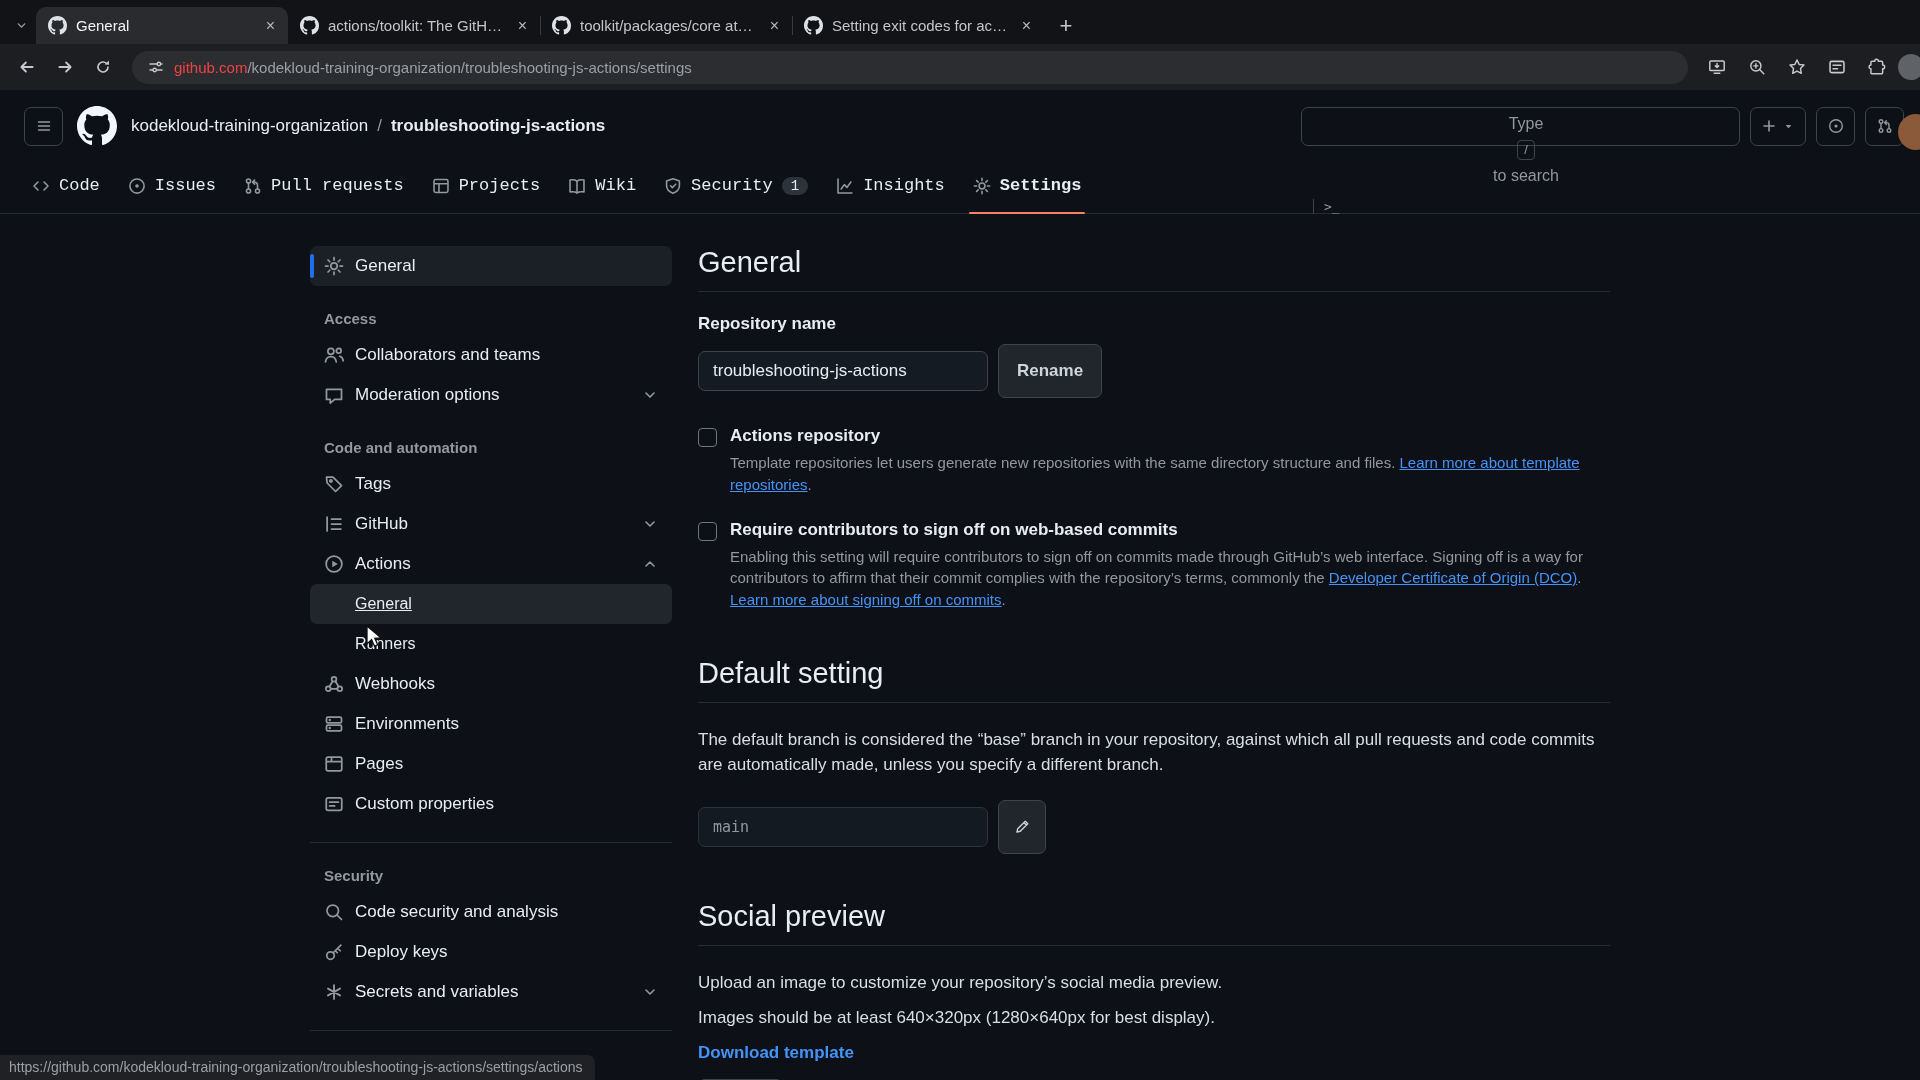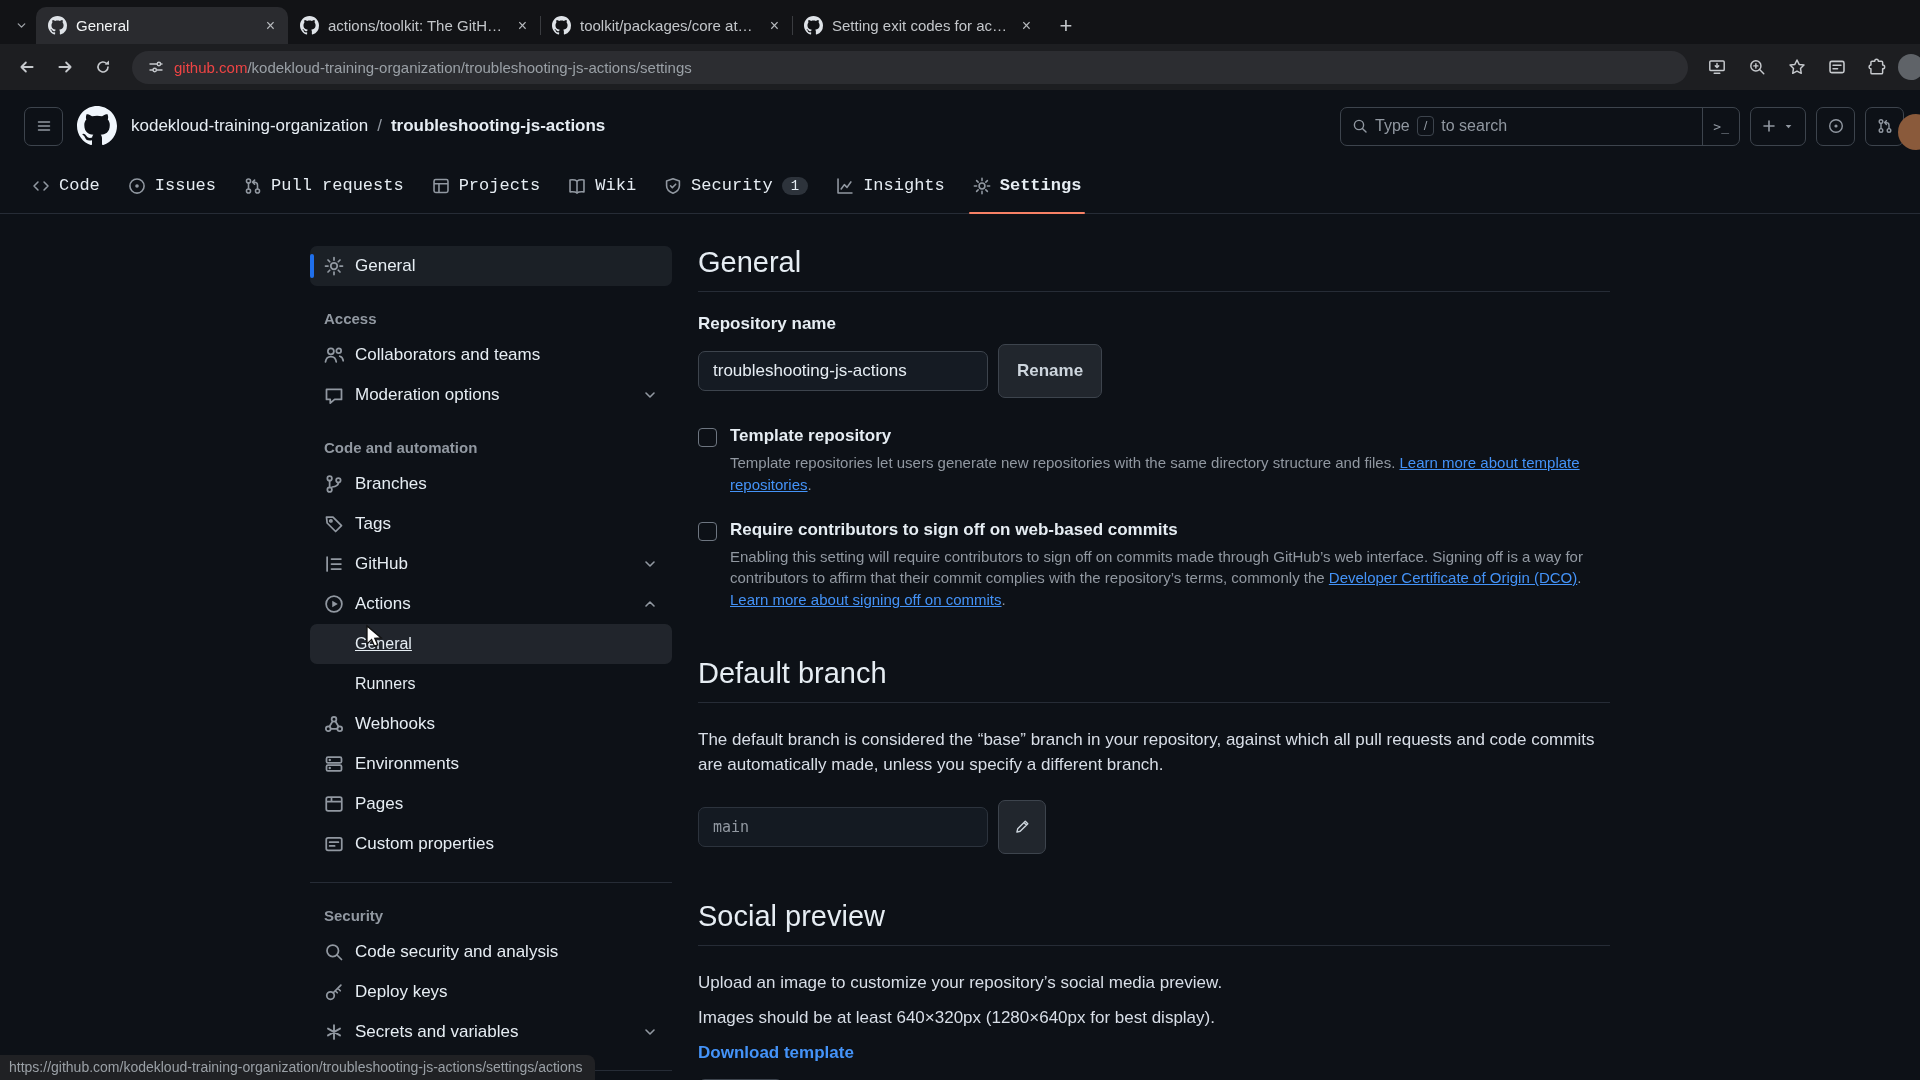--- a/index.html
+++ b/index.html
@@ -42,22 +42,22 @@
   .gh-header{ display:flex; align-items:center; gap:14px; padding:16px 16px 12px 24px; position:relative; }
   .icon-btn{ display:flex; align-items:center; justify-content:center; border:1px solid #3d444d; border-radius:7px;
              color:#9198a1; background:transparent; height:39px; }
   .hamburger{ width:39px; }
   .gh-logo{ color:#f0f6fc; width:40px; height:40px; }
   .crumb{ font-size:17px; display:flex; align-items:flex-end; gap:9px; white-space:nowrap; }
   .crumb a{ color:#e6edf3; text-decoration:none; }
   .crumb .sepr{ color:#9198a1; }
   .crumb .repo{ font-weight:700; }
   .hdr-right{ margin-left:auto; display:flex; align-items:center; gap:10px; }
-  .searchbox{ width:400px; height:39px; border:1px solid #3d444d; border-radius:7px; display:flex; align-items:center;
-              padding:0 0 0 11px; color:#9198a1; font-size:16px; gap:7px; }
+  .searchbox{ width:439px; height:39px; border:1px solid #3d444d; border-radius:7px; display:flex; align-items:center;
+              padding:0 0 0 11px; color:#9198a1; font-size:16px; gap:7px;flex-direction:column; }
   .searchbox .kbd{ border:1px solid #3d444d; border-radius:4px; font-size:13px; padding:0 6px; line-height:18px; }
   .searchbox .sb-spacer{ flex:1; }
   .searchbox .term{ border-left:1px solid #3d444d; padding:0 10px; align-self:stretch; display:flex; align-items:center;
                     font-family:"DejaVu Sans Mono", monospace; font-size:13px; color:#9198a1; }
   .btn-plus{ width:56px; gap:5px; }
   .btn-sq{ width:39px; }
   .hdr-avatar-cut{ position:absolute; left:1898px; top:114px; width:36px; height:36px; border-radius:50%; background:#8a5a3b; }
 
   
   .repo-nav{ display:flex; align-items:center; padding:0 18px; border-bottom:1px solid #262c36; height:56px;font-family:Liberation Mono, monospace; }
@@ -532,26 +532,20 @@
           </svg>
         <span>Moderation options</span>
         <svg class="ic16 chev">
             <use href="#i-chevron-down"></use>
           </svg>
       </div>
 
       <div class="side-section">Code and automation</div>
       <div class="side-item">
         <svg class="ic20 s-ic">
-            <use href="#i-branch"></use>
-          </svg>
-        <span>Branches</span>
-      </div>
-      <div class="side-item">
-        <svg class="ic20 s-ic">
             <use href="#i-tag"></use>
           </svg>
         <span>Tags</span>
       </div>
       <div class="side-item">
         <svg class="ic20 s-ic">
             <use href="#i-rules"></use>
           </svg>
         <span>GitHub</span>
         <svg class="ic16 chev">
@@ -631,41 +625,41 @@
 
       <div class="field-label">Repository name</div>
       <div class="row">
         <input class="text-input" value="troubleshooting-js-actions" style="">
         <button class="btn">Rename</button>
       </div>
 
       <div class="check-row">
         <span class="checkbox"></span>
         <div>
-          <div class="check-label">Template repository</div>
+          <div class="check-label">Actions repository</div>
           <div class="check-note">
             <span>Template repositories let users generate new repositories with the same directory structure and files.</span>
             <a class="inline-link" href="#">Learn more about template repositories</a><span>.</span>
           </div>
         </div>
       </div>
 
       <div class="check-row tighter">
         <span class="checkbox"></span>
         <div>
           <div class="check-label">Require contributors to sign off on web-based commits</div>
           <div class="check-note">
             <span>Enabling this setting will require contributors to sign off on commits made through GitHub’s web interface. Signing off is a way for contributors to affirm that their commit complies with the repository’s terms, commonly the</span>
             <a class="inline-link" href="#">Developer Certificate of Origin (DCO)</a><span>.</span>
             <a class="inline-link" href="#">Learn more about signing off on commits</a><span>.</span>
           </div>
         </div>
       </div>
 
-      <h2 class="section-title">Default branch</h2>
+      <h2 class="section-title">Default setting</h2>
       <p class="para">The default branch is considered the “base” branch in your repository, against which all pull requests and code commits are automatically made, unless you specify a different branch.</p>
       <div class="row branch-row">
         <input class="text-input mono" readonly="" value="main" style="">
         <button class="btn icon-only">
             <svg class="ic16">
               <use href="#i-pencil"></use>
             </svg>
           </button>
       </div>
 

